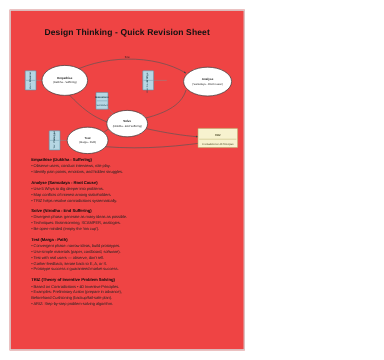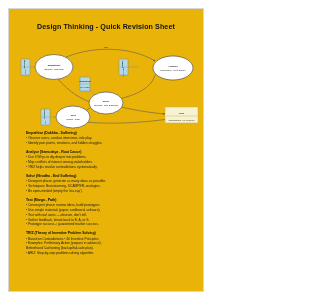--- a/index.html
+++ b/index.html
@@ -23,21 +23,21 @@
     height: 300px;
     background: #ffffff;
     box-sizing: border-box;
   }
   #sheet {
     position: absolute;
     left: 8px;
     top: 8px;
     width: 196px;
     height: 284px;
-    background: #eab308;
+    background: #ef4444;
     border: 1px solid #d8d8d8;
     box-sizing: border-box;
     overflow: hidden;
   }
 
   
   #title {
     position: absolute;
     left: 0;
     top: 15px;

